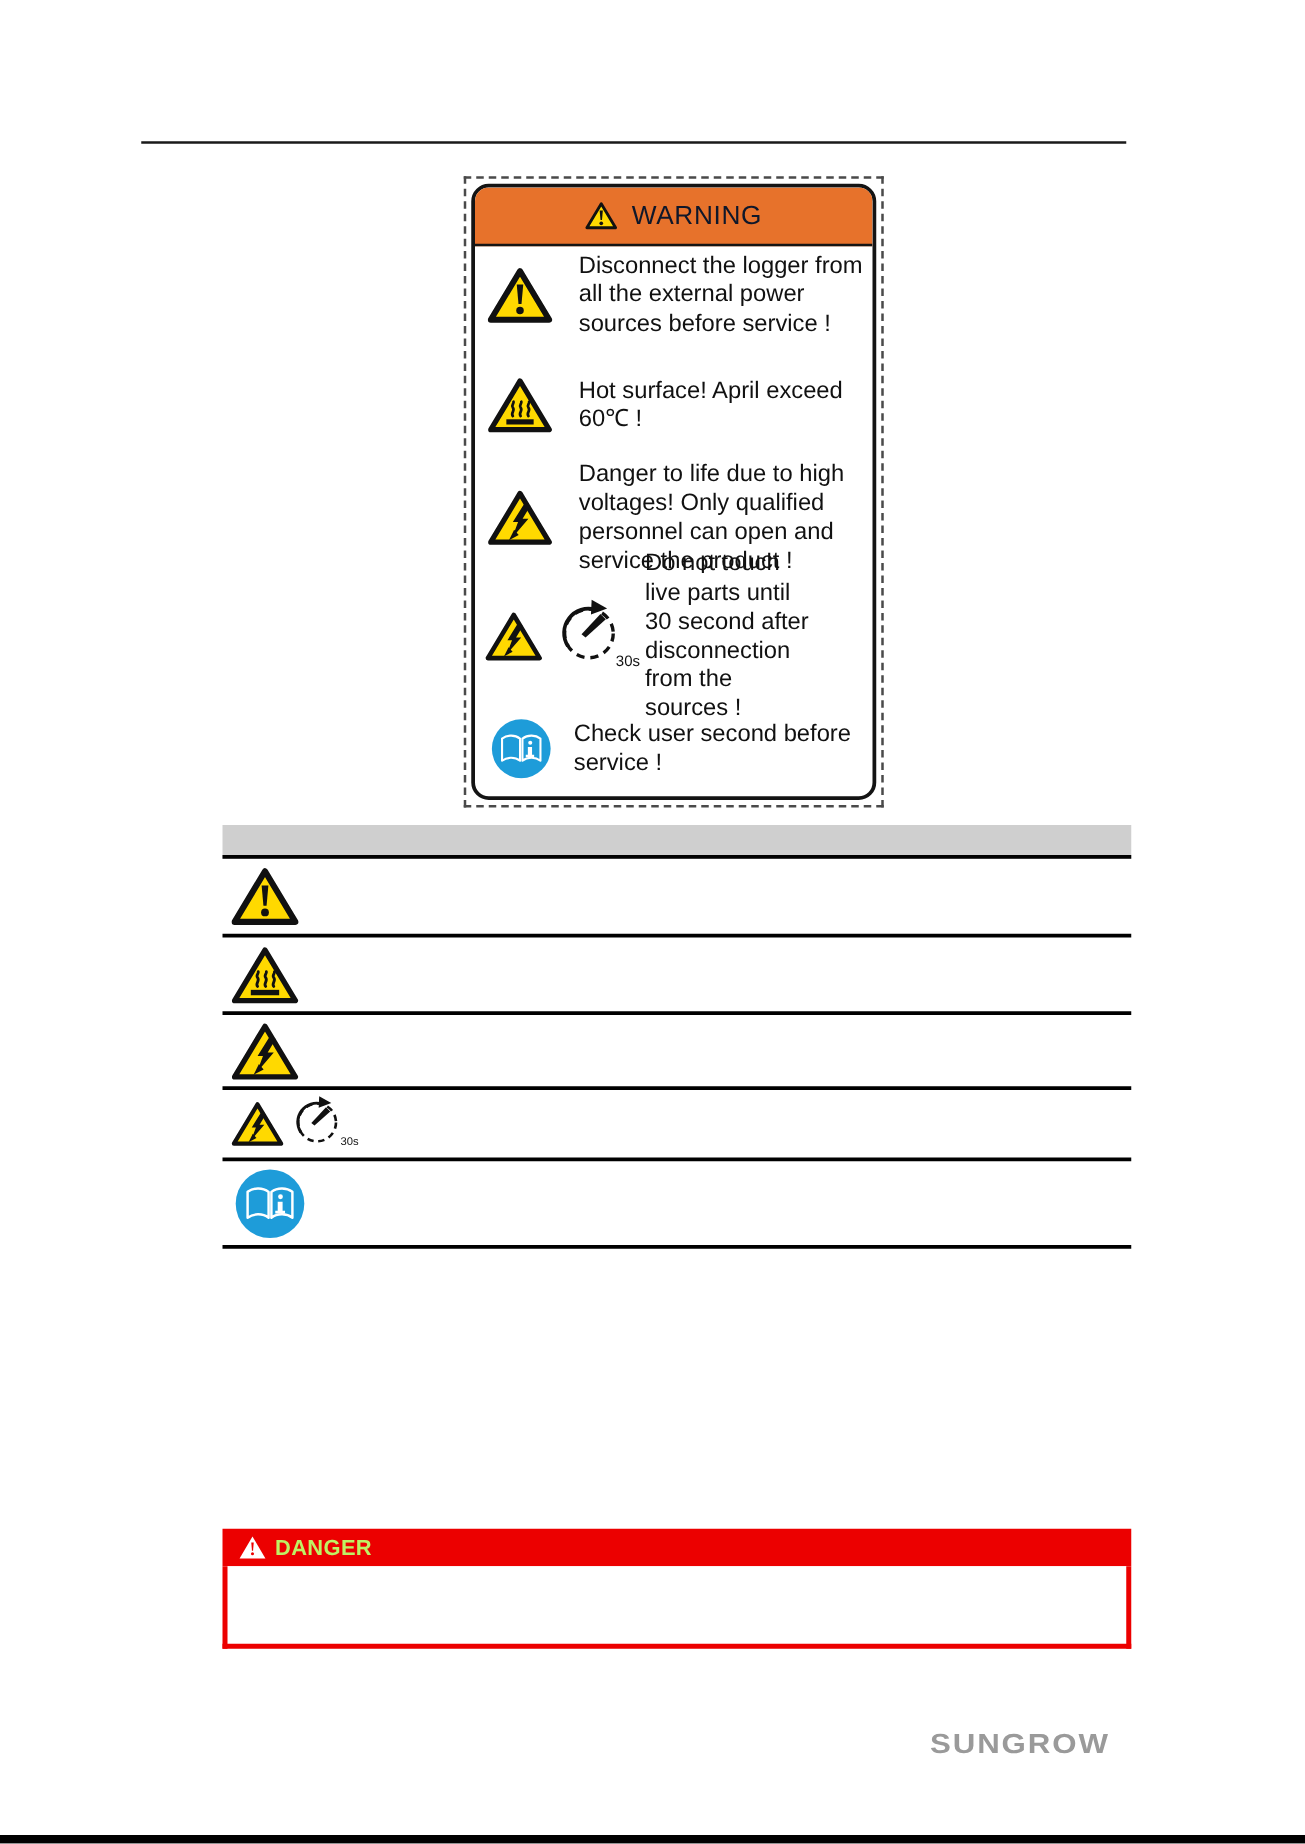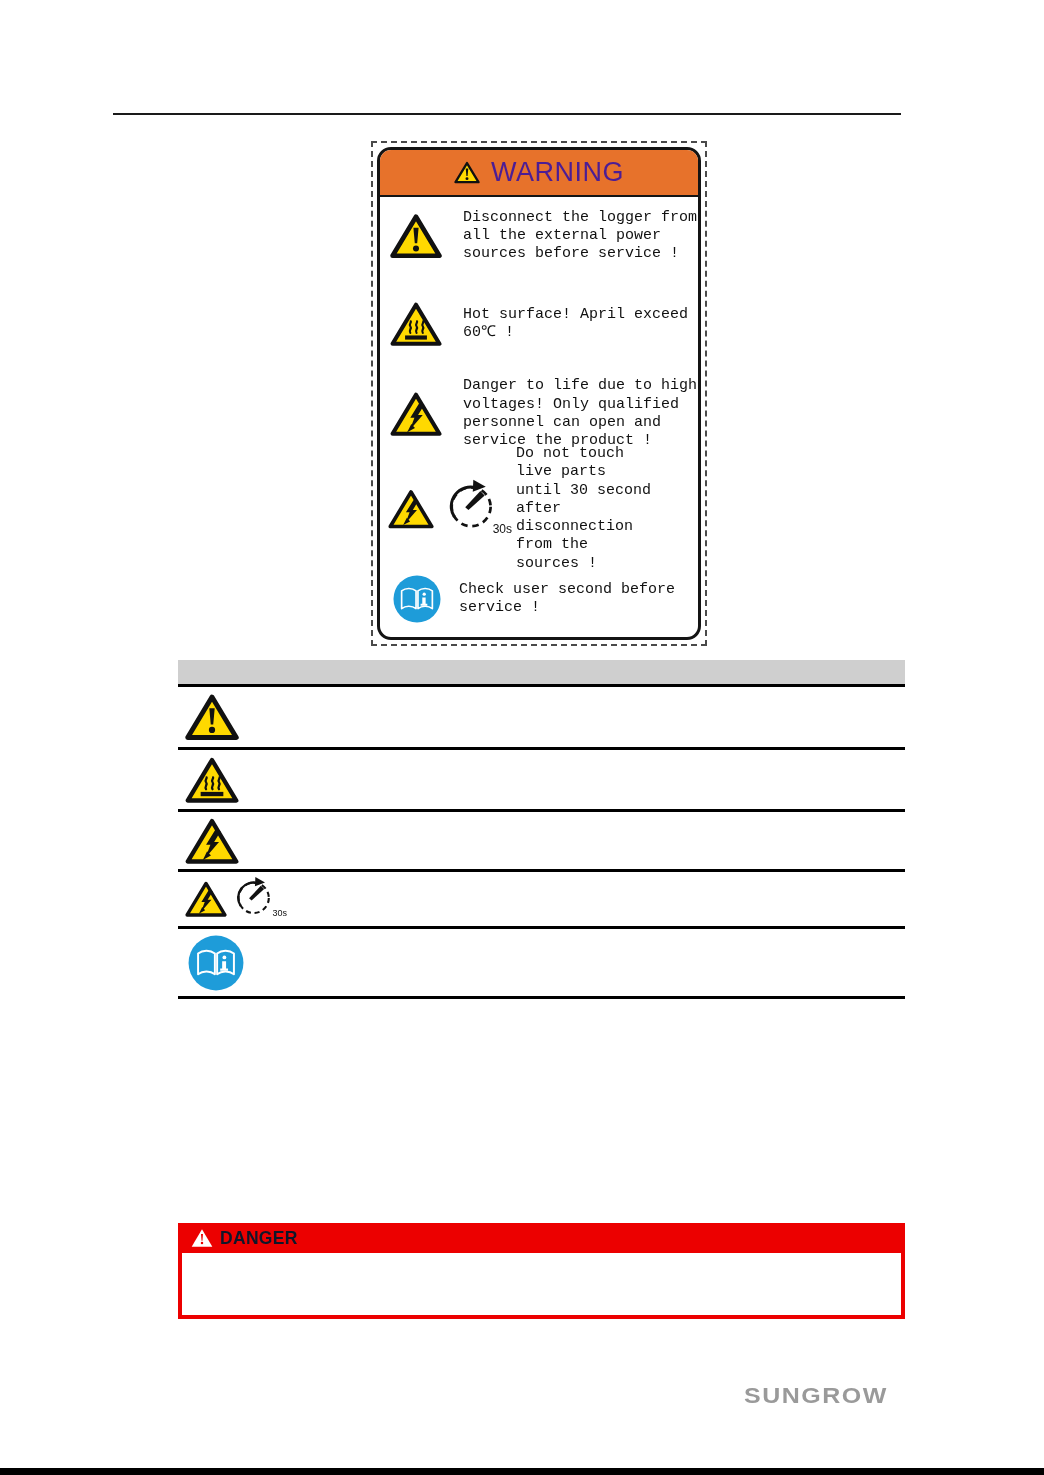--- a/index.html
+++ b/index.html
@@ -9,28 +9,28 @@
   }
   .top-rule { position:absolute; left:113px; top:113px; width:788px; height:2px; background:#1a1a1a; }
 
   
   .label-wrap { position:absolute; left:371px; top:141px; width:336px; height:505px;
                 border:2px dashed #4a4a4a; box-sizing:border-box; }
   .label-inner { position:absolute; left:4px; top:4px; right:4px; bottom:4px;
                  border:3px solid #141414; border-radius:14px; overflow:hidden; background:#fff; }
   .label-header { height:45px; background:#E7722B; border-bottom:2px solid #141414;
                   display:flex; align-items:center; justify-content:center; gap:11px; }
-  .label-title { font-size:27px; color:#4c1d95; letter-spacing:0.5px; }
+  .label-title { font-size:21px; color:#0f172a; letter-spacing:0.5px; }
   .lrow { position:absolute; left:0; right:0; display:flex; align-items:center; }
   .lrow1 { top:47px;  height:78px; }
   .lrow2 { top:138px; height:72px; }
   .lrow3 { top:222px; height:84px; }
   .lrow4 { top:308px; height:102px; }
   .lrow5 { top:416px; height:66px; }
-  .ltext { font-size:15px; line-height:1.22; color:#111;font-family:Liberation Mono, monospace; }
+  .ltext { font-size:19px; line-height:1.22; color:#111; }
   .t1 { margin-left:21px; width:256px; }
   .t2 { margin-left:21px; width:240px; }
   .t3 { margin-left:21px; width:242px; }
   .t4 { margin-left:20px; width:140px; }
   .t5 { margin-left:18px; width:240px; }
   .licon-tri  { width:52px; height:48px; margin-left:10px; flex:none; }
   .licon-tri4 { width:46px; height:42px; margin-left:8px; flex:none; }
   .clockbox { position:relative; width:54px; height:66px; margin-left:8px; flex:none; }
   .clockbox svg { width:54px; height:54px; }
   .clock-cap { position:absolute; right:-16px; bottom:6px; font-size:12px; color:#111; }
@@ -49,21 +49,21 @@
   .sclockbox svg { width:42px; height:42px; }
   .sclock-cap { position:absolute; right:-14px; bottom:6px; font-size:9px; color:#111; }
   .sicon-book { width:56px; height:56px; margin-left:3px; flex:none; }
   .sdesc { font-size:14px; margin-left:16px; }
 
   
   .danger { position:absolute; left:178px; top:1223px; width:727px; }
   .danger-header { height:30px; background:#EC0000; display:flex; align-items:center;
                    padding-left:13px; gap:7px; box-sizing:border-box; }
   .danger-header svg { width:22px; height:20px; }
-  .danger-title { color:#0f172a; font-weight:bold; font-size:17.5px; letter-spacing:0.3px; }
+  .danger-title { color:#bef264; font-weight:bold; font-size:17.5px; letter-spacing:0.3px; }
   .danger-body { height:66px; background:#ffffff; border:4px solid #EC0000; border-top:none;
                  box-sizing:border-box; font-size:14px; padding:6px 10px; }
 
   
   .sungrow { position:absolute; left:744px; top:1383px; width:164px; text-align:left;
              font-size:25px; font-weight:bold; color:#9A9A9A; letter-spacing:1.5px;
              transform:scaleY(0.88); transform-origin:top left; }
   .footer-bar { position:absolute; left:0; top:1468px; width:1044px; height:7px; background:#000; }
 </style>
 </head>

